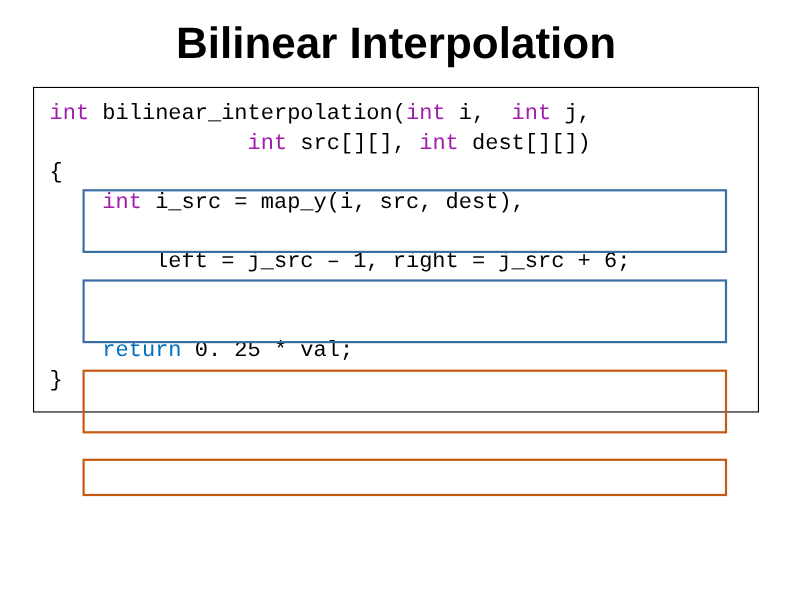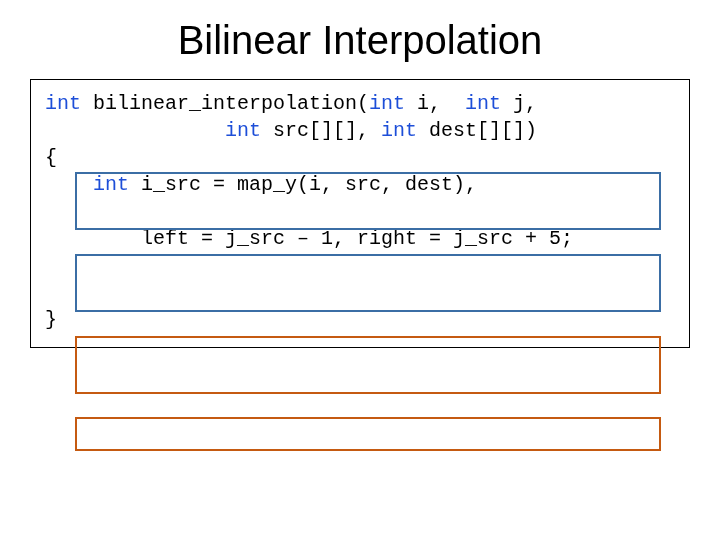--- a/index.html
+++ b/index.html
@@ -14,36 +14,36 @@
     width: 720px;
     height: 540px;
     padding: 18px 30px 20px 30px;
     background: #fff;
   }
   .title {
     font-size: 40px;
     text-align: center;
     color: #000;
     margin-bottom: 16px;
-    font-weight: 400;
+    font-weight: 700;
   }
   .code-box {
     border: 1.5px solid #000;
     padding: 10px 14px 14px 14px;
     font-family: Consolas, "Courier New", monospace;
     font-size: 20px;
     line-height: 1.35;
     color: #000;
     position: relative;
   }
   .code-box pre {
     white-space: pre;
     font-family: inherit;
   }
-  .t  { color: #1d4ed8; text-align: center; } 
+  .t  { color: #a21caf; text-align: center; } 
   .kw { color: #0070c0; } 
   .hl-blue {
     position: absolute;
     border: 2.5px solid #3b6ea5;
     background: rgba(255,255,255,0);
     pointer-events: none;
   }
   .hl-orange {
     position: absolute;
     border: 2.5px solid #c55a11;
@@ -65,18 +65,19 @@
     <div class="hl-blue hl1"></div>
     <div class="hl-blue hl2"></div>
     <div class="hl-orange hl3"></div>
     <div class="hl-orange hl4"></div>
 
 <pre><span class="t">int</span> bilinear_interpolation(<span class="t">int</span> i,  <span class="t">int</span> j,</pre>
 <pre>               <span class="t">int</span> src[][], <span class="t">int</span> dest[][])</pre>
 <pre>{</pre>
 <pre>    <span class="t">int</span> i_src = map_y(i, src, dest),</pre>
 <pre> </pre>
-<pre>        left = j_src – 1, right = j_src + 5;</pre>
+<pre>        left = j_src – 1, right = j_src + 6;</pre>
 <pre> </pre>
 <pre> </pre>
+<pre>    <span class="kw">return</span> 0. 25 * val;</pre>
 <pre>}</pre>
   </div>
 </div>
 
 </body></html>

